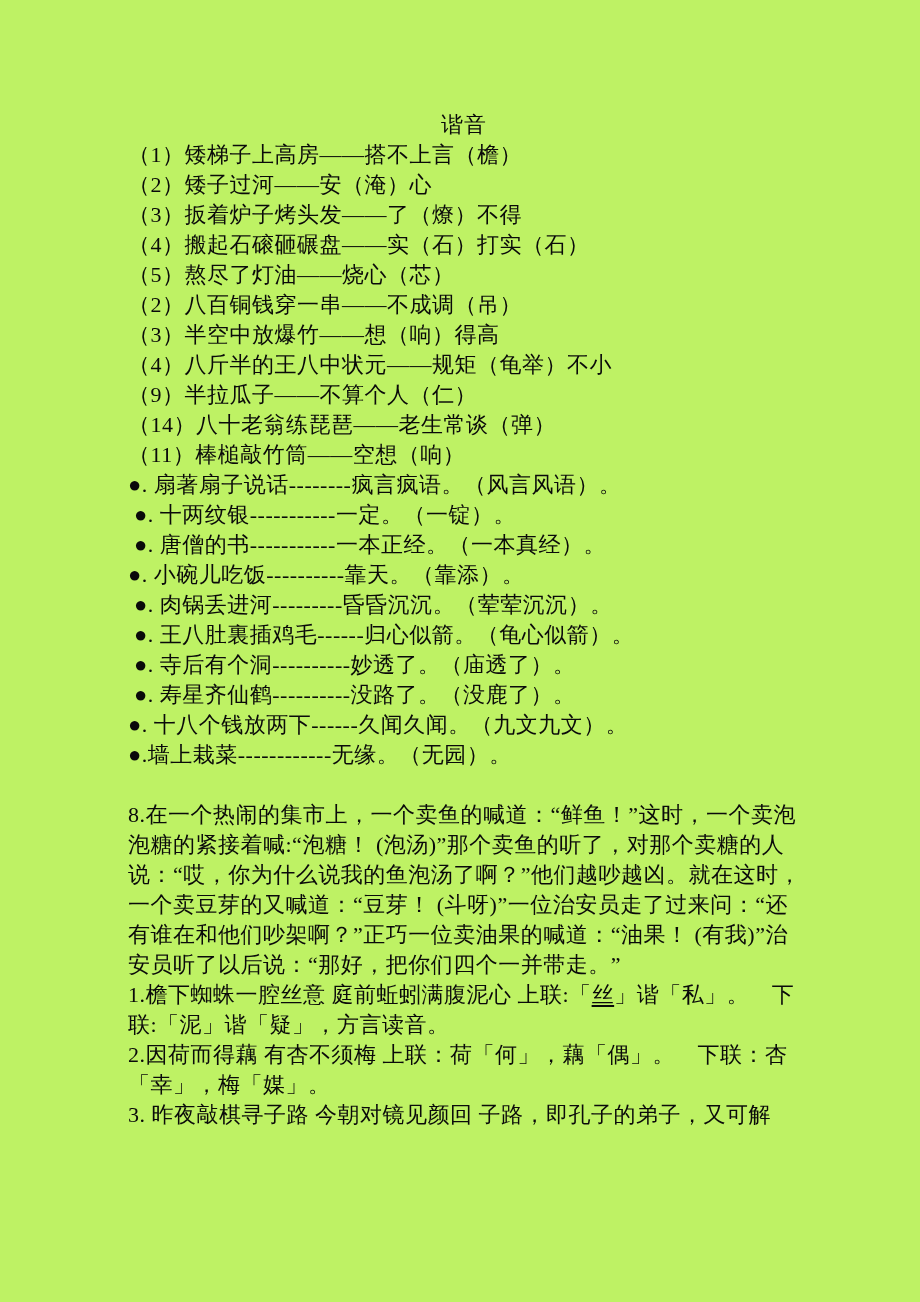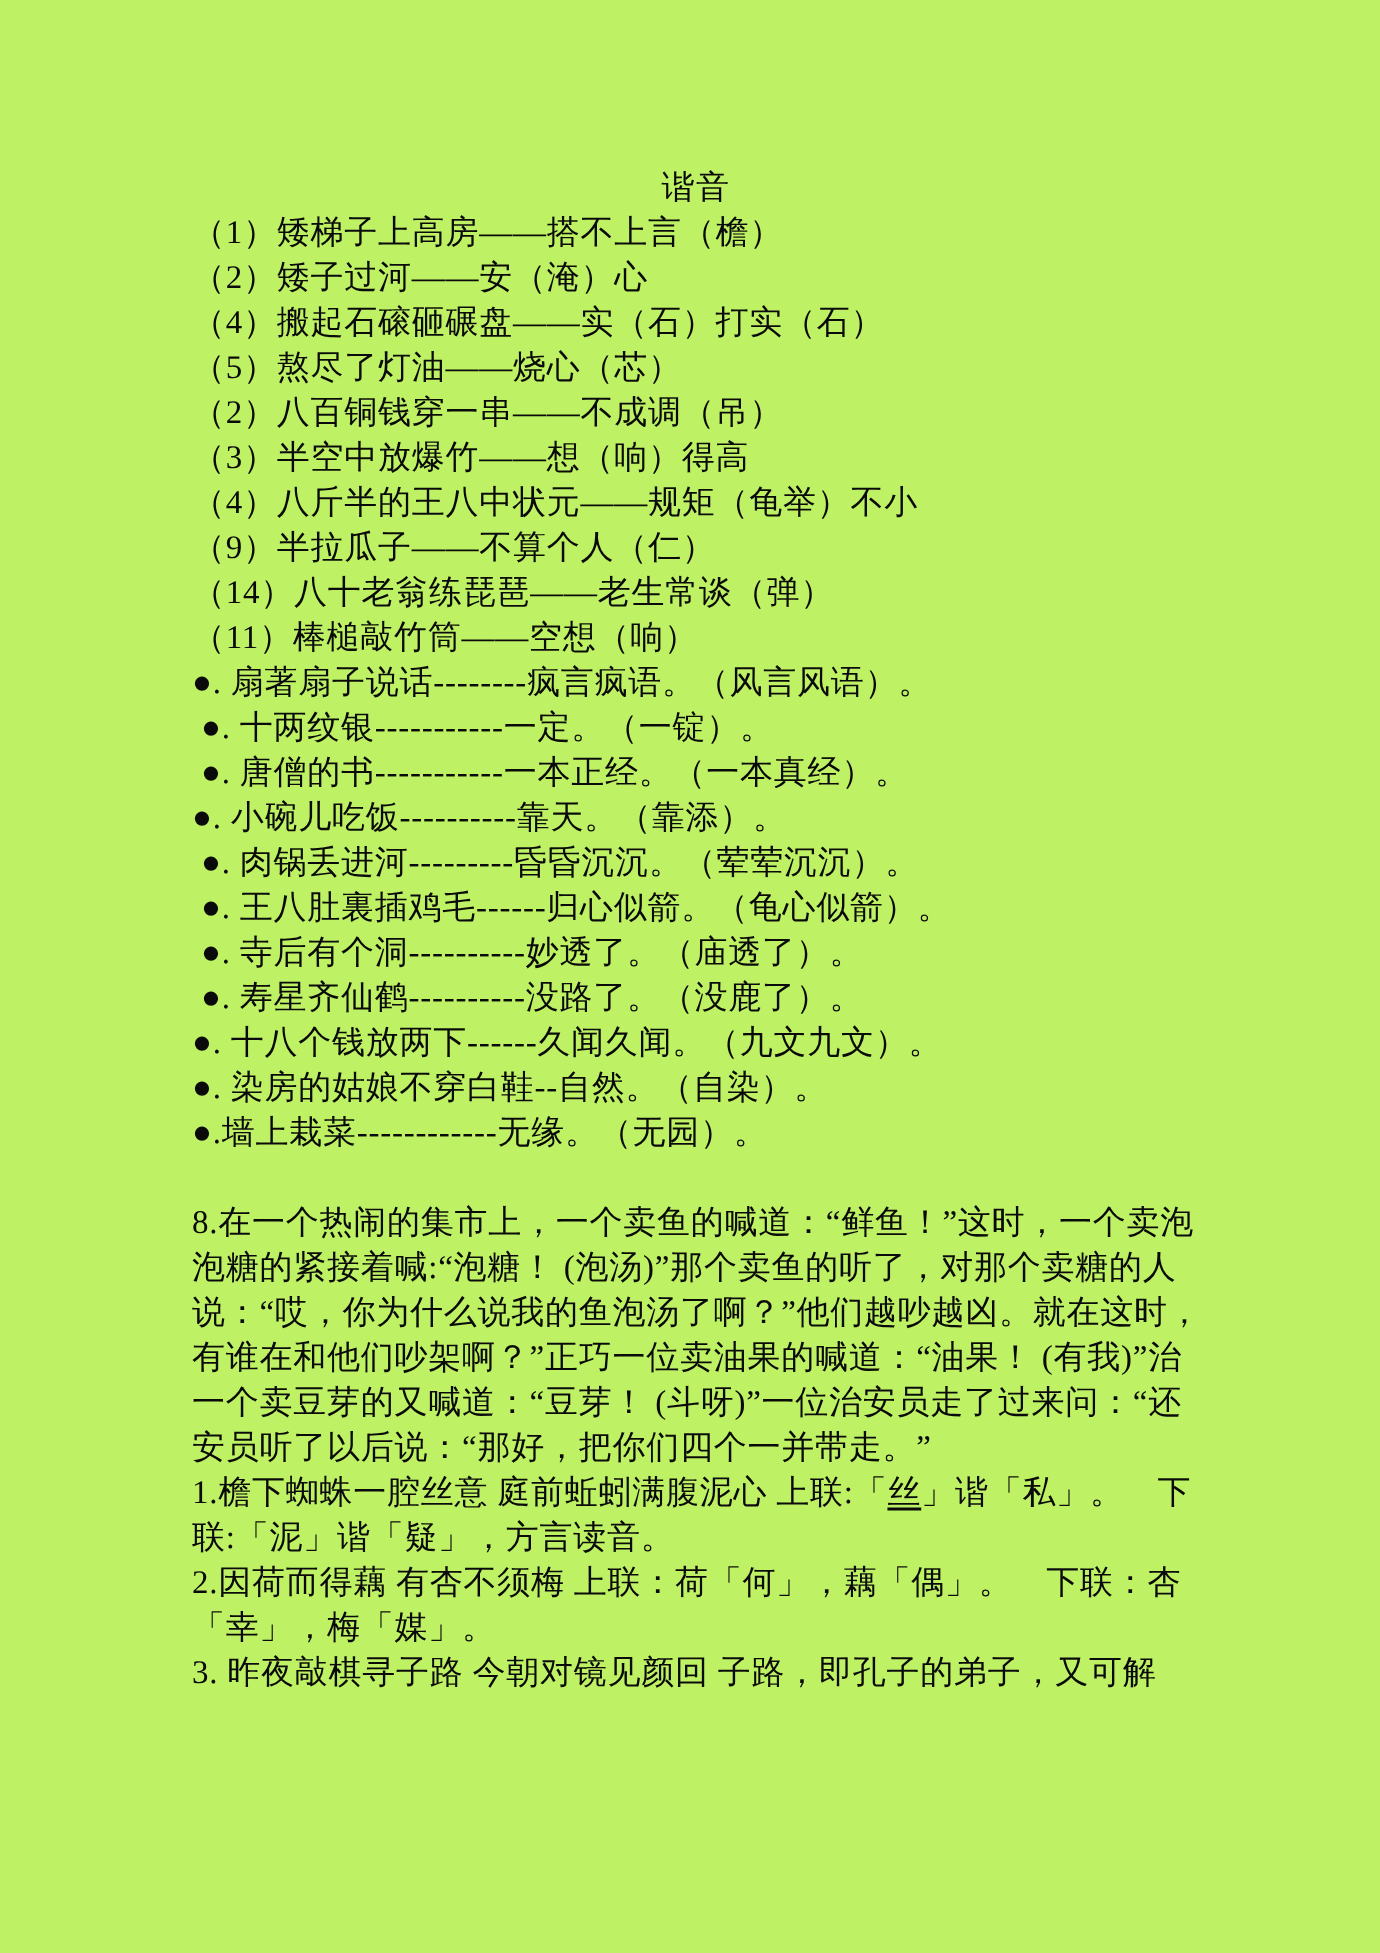--- a/index.html
+++ b/index.html
@@ -44,48 +44,48 @@
 </head>
 <body>
 
 <div class="page">
   <div class="content">
 
     <div class="line title">谐音</div>
 
     <div class="line">（1）矮梯子上高房——搭不上言（檐）</div>
     <div class="line">（2）矮子过河——安（淹）心</div>
+    <div class="line">（3）扳着炉子烤头发——了（燎）不得</div>
     <div class="line">（4）搬起石磙砸碾盘——实（石）打实（石）</div>
     <div class="line">（5）熬尽了灯油——烧心（芯）</div>
     <div class="line">（2）八百铜钱穿一串——不成调（吊）</div>
     <div class="line">（3）半空中放爆竹——想（响）得高</div>
     <div class="line">（4）八斤半的王八中状元——规矩（龟举）不小</div>
     <div class="line">（9）半拉瓜子——不算个人（仁）</div>
     <div class="line">（14）八十老翁练琵琶——老生常谈（弹）</div>
     <div class="line">（11）棒槌敲竹筒——空想（响）</div>
 
     <div class="line">●. 扇著扇子说话--------疯言疯语。（风言风语）。</div>
     <div class="line"> ●. 十两纹银-----------一定。（一锭）。</div>
     <div class="line"> ●. 唐僧的书-----------一本正经。（一本真经）。</div>
     <div class="line">●. 小碗儿吃饭----------靠天。（靠添）。</div>
     <div class="line"> ●. 肉锅丢进河---------昏昏沉沉。（荤荤沉沉）。</div>
     <div class="line"> ●. 王八肚裏插鸡毛------归心似箭。（龟心似箭）。</div>
     <div class="line"> ●. 寺后有个洞----------妙透了。（庙透了）。</div>
     <div class="line"> ●. 寿星齐仙鹤----------没路了。（没鹿了）。</div>
     <div class="line">●. 十八个钱放两下------久闻久闻。（九文九文）。</div>
-    <div class="line">●. 染房的姑娘不穿白鞋--自然。（自染）。</div>
     <div class="line">●.墙上栽菜------------无缘。（无园）。</div>
 
     <div class="line blank"></div>
 
     <div class="line">8.在一个热闹的集市上，一个卖鱼的喊道：“鲜鱼！”这时，一个卖泡</div>
     <div class="line">泡糖的紧接着喊:“泡糖！ (泡汤)”那个卖鱼的听了，对那个卖糖的人</div>
     <div class="line">说：“哎，你为什么说我的鱼泡汤了啊？”他们越吵越凶。就在这时，</div>
+    <div class="line">一个卖豆芽的又喊道：“豆芽！ (斗呀)”一位治安员走了过来问：“还</div>
     <div class="line">有谁在和他们吵架啊？”正巧一位卖油果的喊道：“油果！ (有我)”治</div>
-    <div class="line">一个卖豆芽的又喊道：“豆芽！ (斗呀)”一位治安员走了过来问：“还</div>
     <div class="line">安员听了以后说：“那好，把你们四个一并带走。”</div>
 
     <div class="line"><span>1.檐下蜘蛛一腔丝意 庭前蚯蚓满腹泥心 上联:「</span><span class="u">丝</span><span>」谐「私」。　下</span></div>
     <div class="line">联:「泥」谐「疑」，方言读音。</div>
 
     <div class="line">2.因荷而得藕 有杏不须梅 上联：荷「何」，藕「偶」。　下联：杏</div>
     <div class="line">「幸」，梅「媒」。</div>
 
     <div class="line">3. 昨夜敲棋寻子路 今朝对镜见颜回 子路，即孔子的弟子，又可解</div>
 

